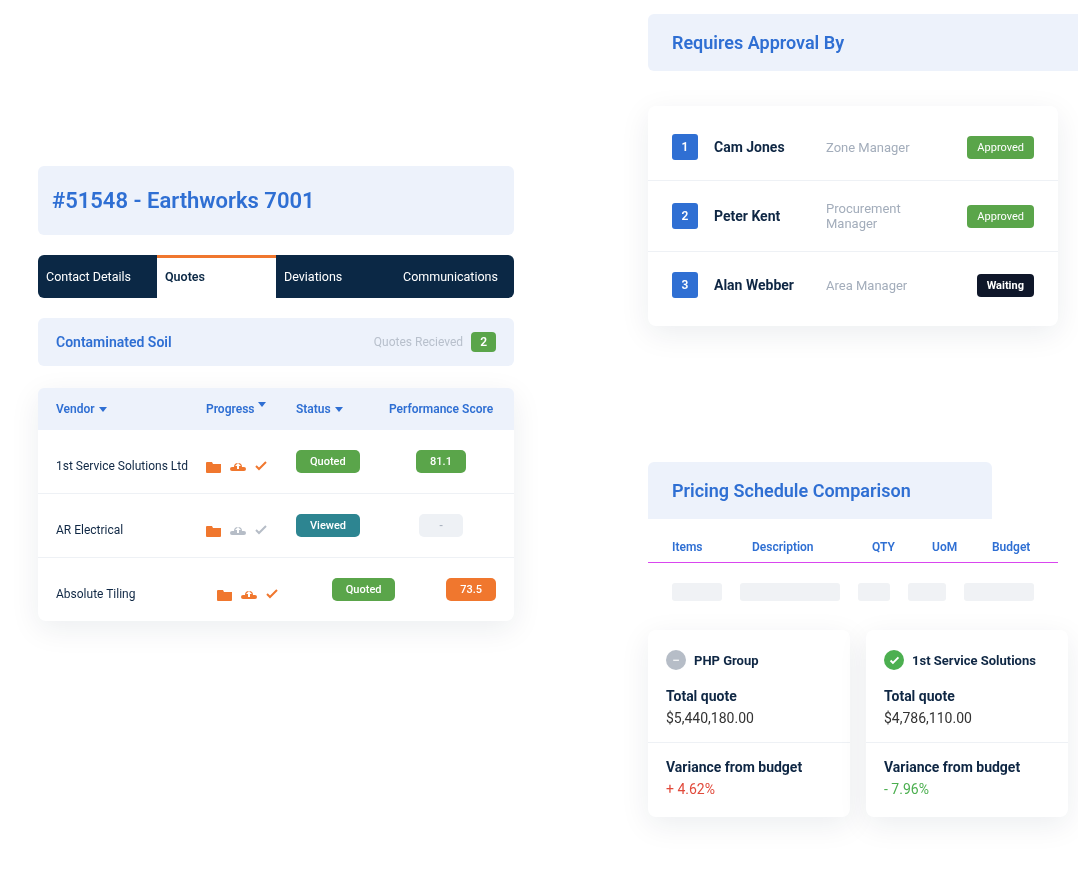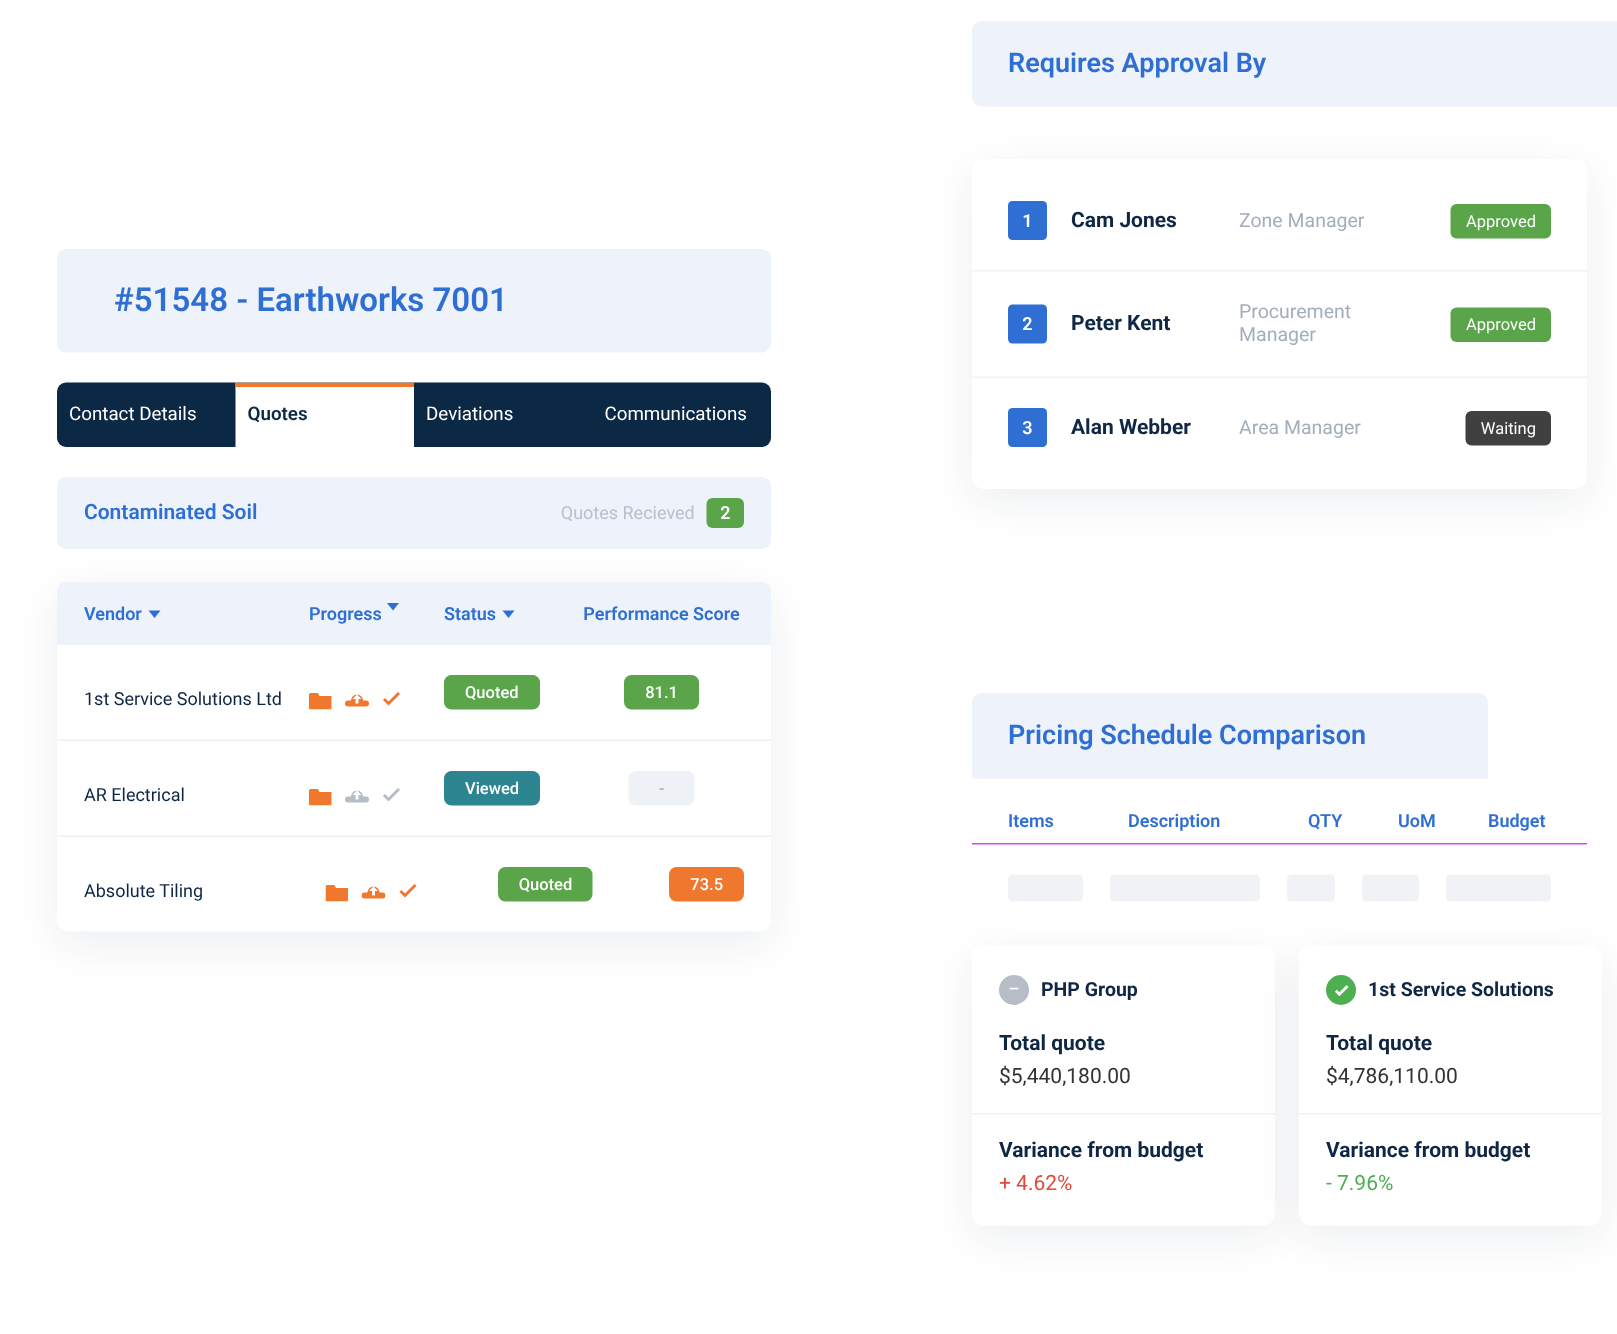--- a/index.html
+++ b/index.html
@@ -19,21 +19,21 @@
     background: #fff;
     border-radius: 8px;
     box-shadow: 0 8px 30px rgba(16,34,64,0.08);
   }
 
   
   .main-panel { left: 38px; top: 166px; width: 476px; }
   .title-bar {
     background: #edf2fb;
     border-radius: 6px;
-    padding: 22px 38px;
+    padding: 22px 14px;
     margin-bottom: 20px;
   }
   .title-bar h1 {
     color: #2f6fd3;
     font-size: 22px;
     font-weight: 600;
   }
   .tabs {
     display: flex;
     background: #0b2845;
@@ -138,21 +138,21 @@
   .num-badge {
     width:26px;height:26px;
     background:#2f6fd3;color:#fff;
     display:flex;align-items:center;justify-content:center;
     border-radius:3px;font-size:12px;font-weight:600;
   }
   .appr-name { font-weight:700; font-size:14px; width:96px; }
   .appr-role { color:#a3adbb; font-size:13px; flex:1; }
   .appr-status { font-size:11px; color:#fff; border-radius:4px; padding:5px 10px; }
   .st-approved { background:#5aa54a; }
-  .st-waiting { background:#404040; }
+  .st-waiting { background:#0f172a;font-weight:bold; }
 
   
   .pricing-head {
     position:absolute; left:648px; top:462px; width:344px;
     background:#edf2fb; border-radius:6px 6px 0 0; padding:18px 24px;
   }
   .pricing-head h2 { color:#2f6fd3; font-size:18px; font-weight:600; }
   .pricing-table-head {
     position:absolute; left:648px; top:522px; width:410px;
     padding:18px 24px 8px 24px;

